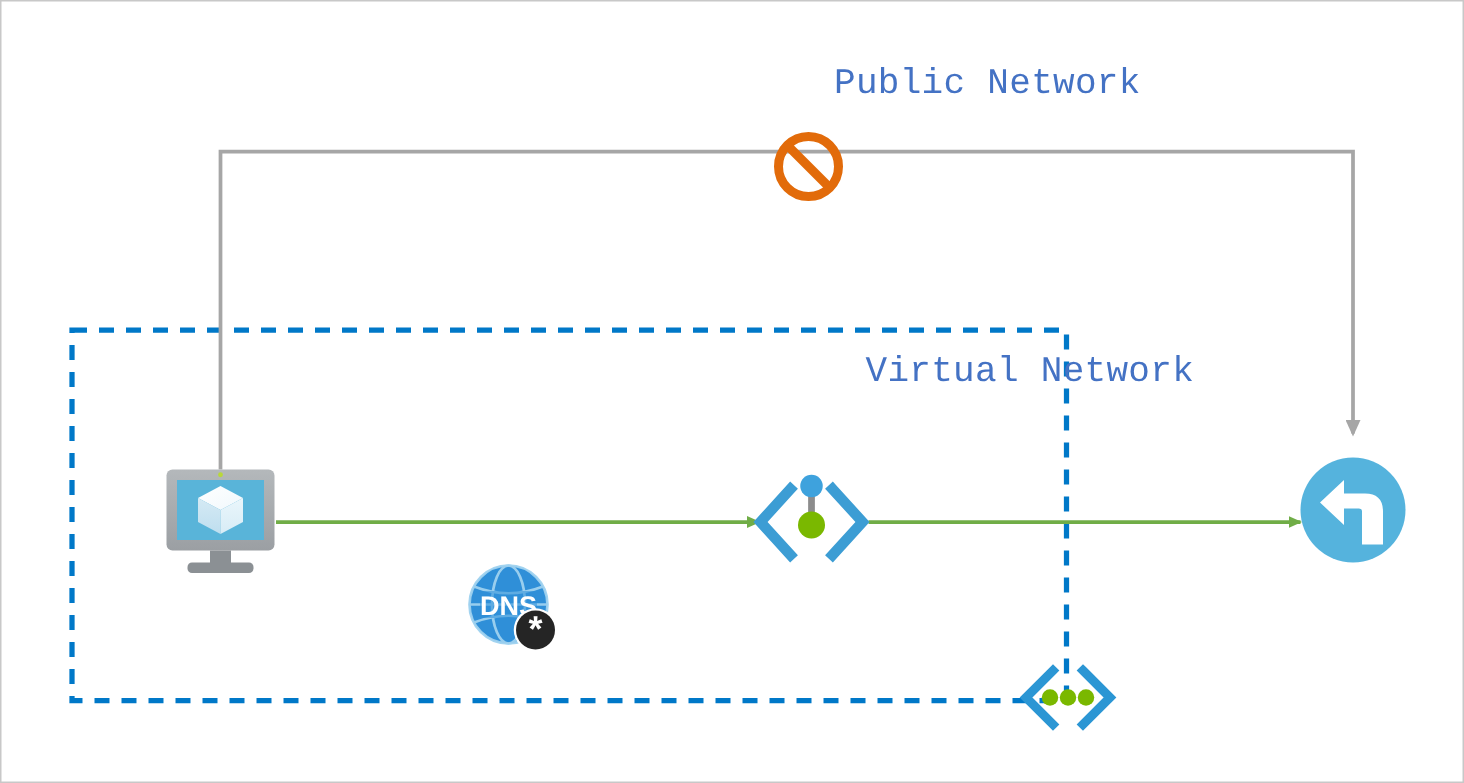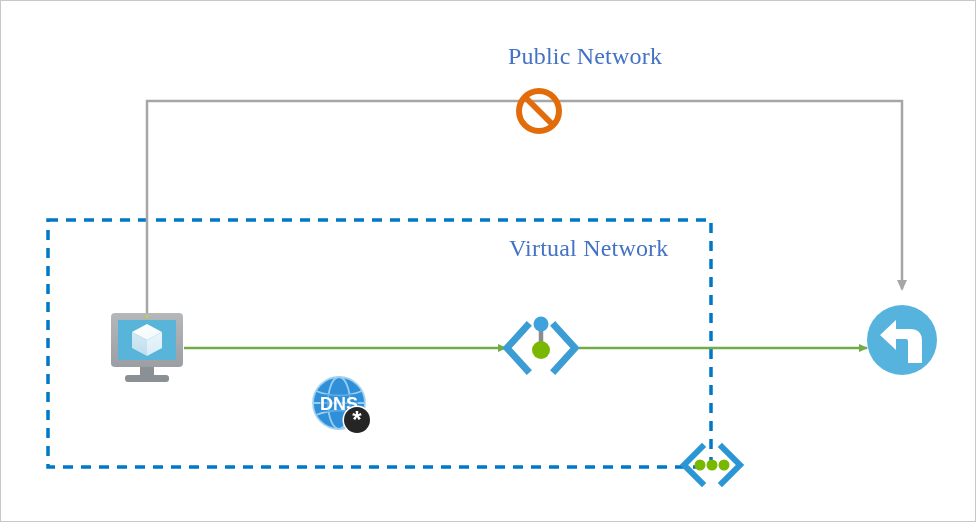--- a/index.html
+++ b/index.html
@@ -21,32 +21,33 @@
   }
   #diagram-svg {
     position: absolute;
     left: 0;
     top: 0;
     width: 976px;
     height: 522px;
   }
   .label {
     position: absolute;
-    font-family: Liberation Serif, serif;
+    font-family: Liberation Mono, monospace;
     font-size: 24px;
     letter-spacing: 0.2px;
     white-space: nowrap;
     color: #4472c4;
+    margin-left: 48px;
   }
   #public-network-label {
     left: 507px;
     top: 42px;
   }
   #virtual-network-label {
-    left: 508px;
+    left: 528px;
     top: 234px;
   }
 </style>
 </head>
 <body>
 
 <div id="canvas">
 
   <svg id="diagram-svg" viewBox="0 0 976 522" xmlns="http://www.w3.org/2000/svg">
     <defs>

